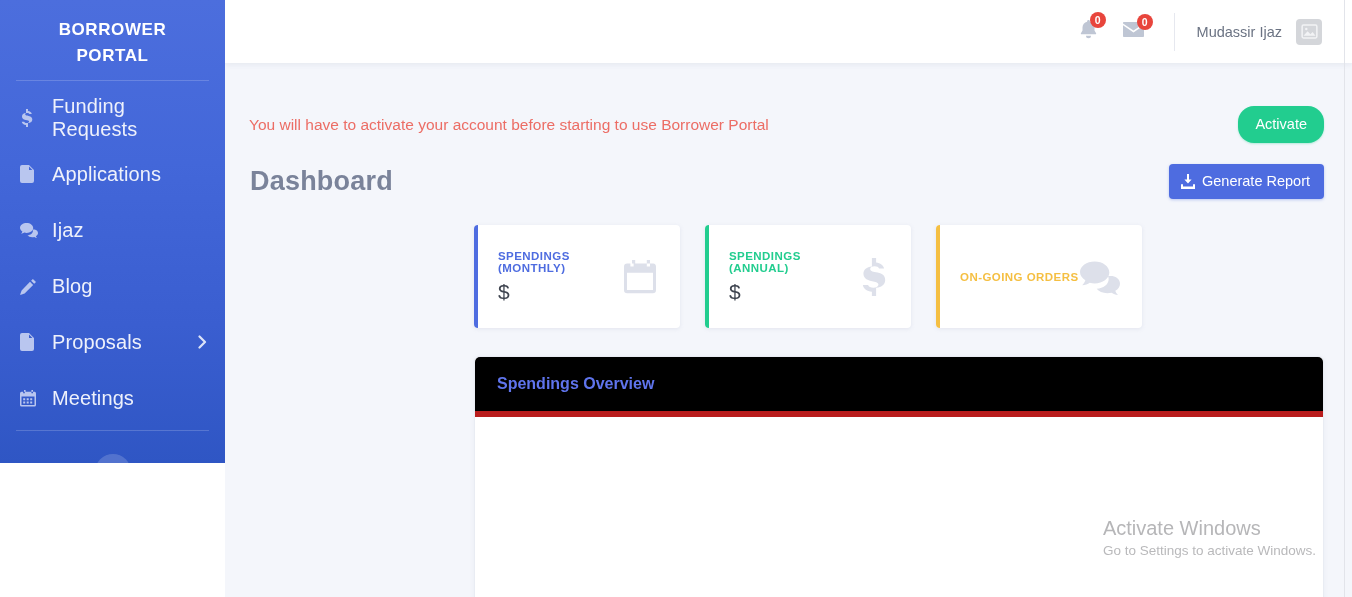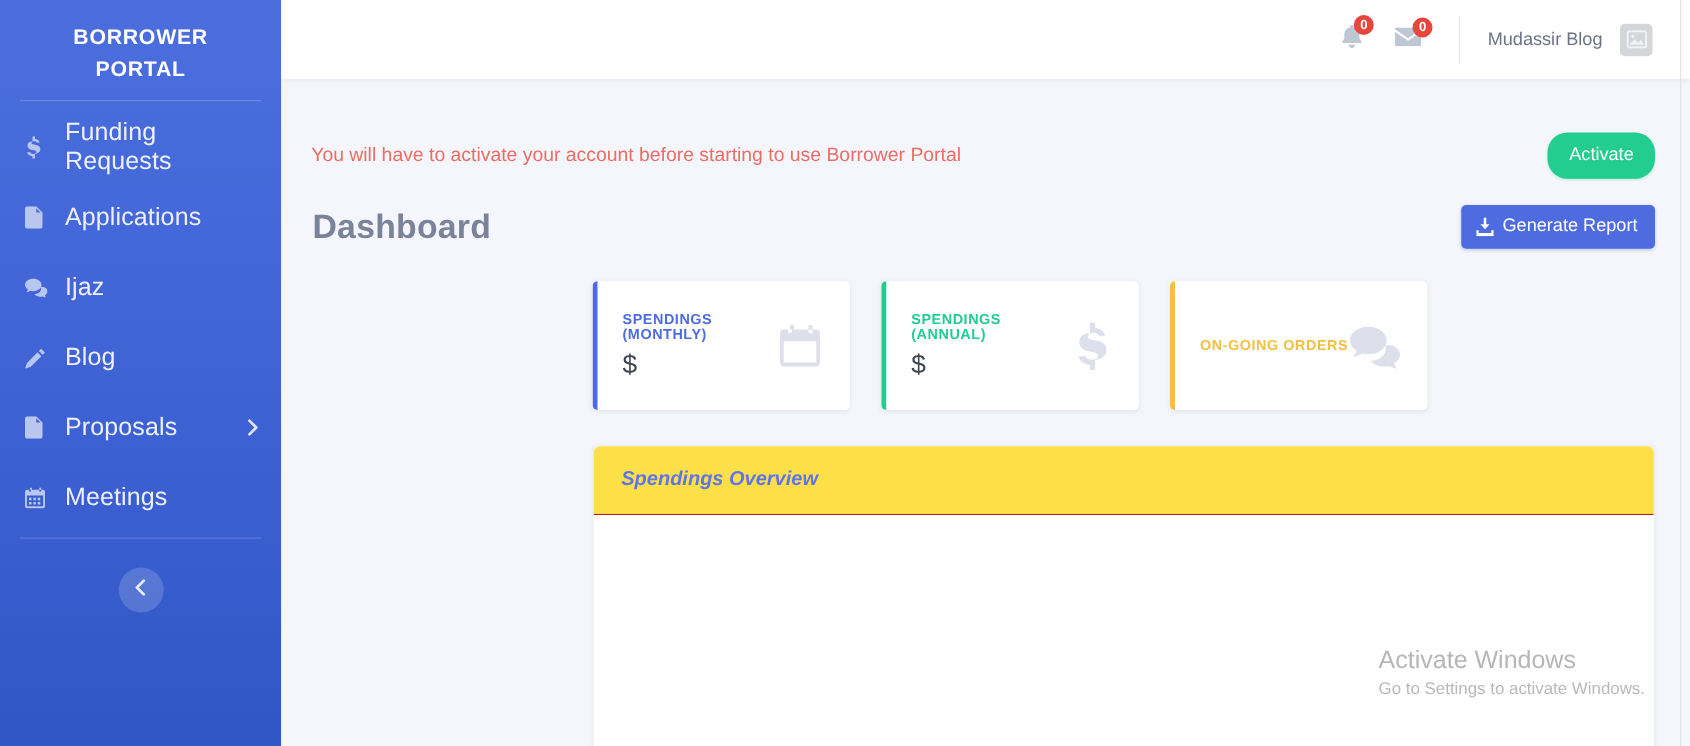--- a/index.html
+++ b/index.html
@@ -13,21 +13,21 @@
   .app {
     position: relative;
     width: 1352px;
     height: 597px;
     display: flex;
   }
 
   
   .sidebar {
     width: 225px;
-    height: 597px;
+    height: 463px;
     flex: 0 0 225px;
     background: linear-gradient(180deg, #4c6edd 0%, #4367d9 35%, #3a5ed0 70%, #2f56c4 100%);
     position: relative;
     overflow: hidden;
   }
   .brand {
     padding: 12px 20px 0 20px;
     text-align: center;
   }
   .brand-title {
@@ -245,25 +245,24 @@
   
   .panel {
     margin: 28px 28px 0 249px;
     background: #ffffff;
     border: 1px solid #e9ecf3;
     border-radius: 5px;
     box-shadow: 0 1px 4px rgba(140,150,180,0.10);
     min-height: 240px;
   }
   .panel-head {
-    background: #fde047;
-    border-bottom: 1px solid #b91c1c;
+    background: #000000;
+    border-bottom: 6px solid #b91c1c;
     padding: 18px 22px 18px 22px;
     border-radius: 5px 5px 0 0;
-    font-style: italic;
   }
   .panel-title {
     color: #5f74ec;
     font-size: 16px;
     font-weight: bold;
   }
   .panel-body { height: 198px; background: #ffffff; }
 
   
   .watermark {
@@ -399,21 +398,21 @@
             </svg>
           </span>
           <span class="badge">0</span>
         </div>
 
       </div>
 
       <div class="topbar-divider"></div>
 
       <div class="user-area">
-        <span class="user-name">Mudassir Blog</span>
+        <span class="user-name">Mudassir Ijaz</span>
         <span class="avatar-ph">
           <svg width="17" height="17" viewBox="0 0 18 18" fill="none">
             <rect x="1.2" y="2.2" width="15.6" height="13.6" rx="1.4" fill="#ffffff" fill-opacity="0.0" stroke="#f2f3f5" stroke-width="1.6"></rect>
             <circle cx="5.6" cy="6.3" r="1.3" fill="#f2f3f5"></circle>
             <path d="M2.6 13.6 7 8.8l3 3.2 2.2-2.4 3.2 4H2.6z" fill="#f2f3f5"></path>
           </svg>
         </span>
       </div>
     </div>
 

